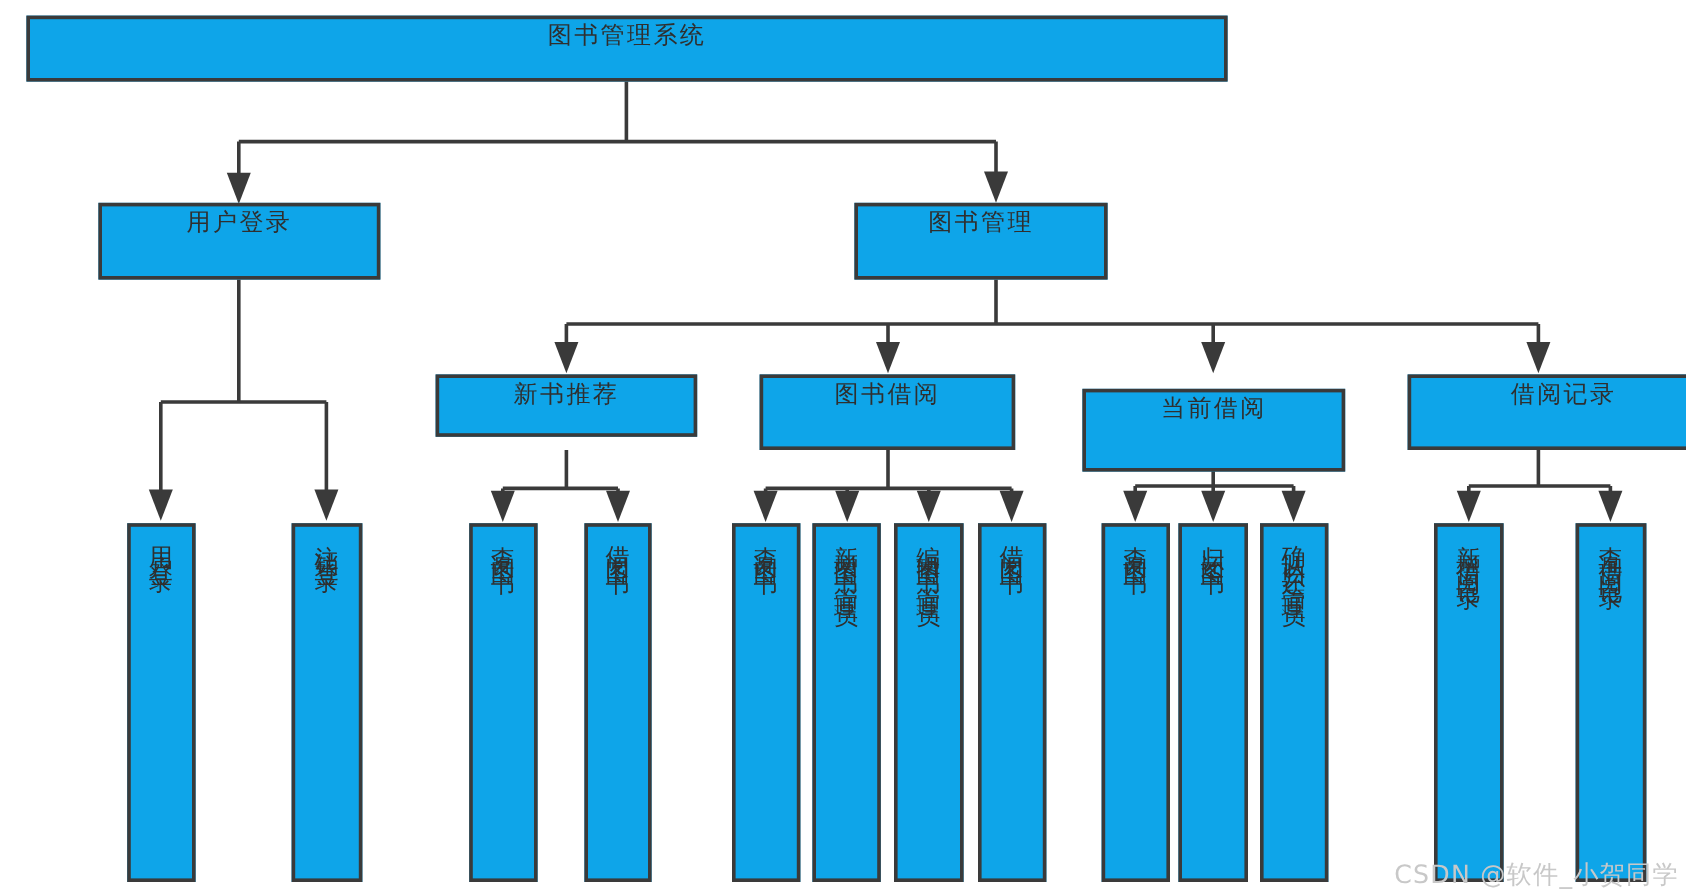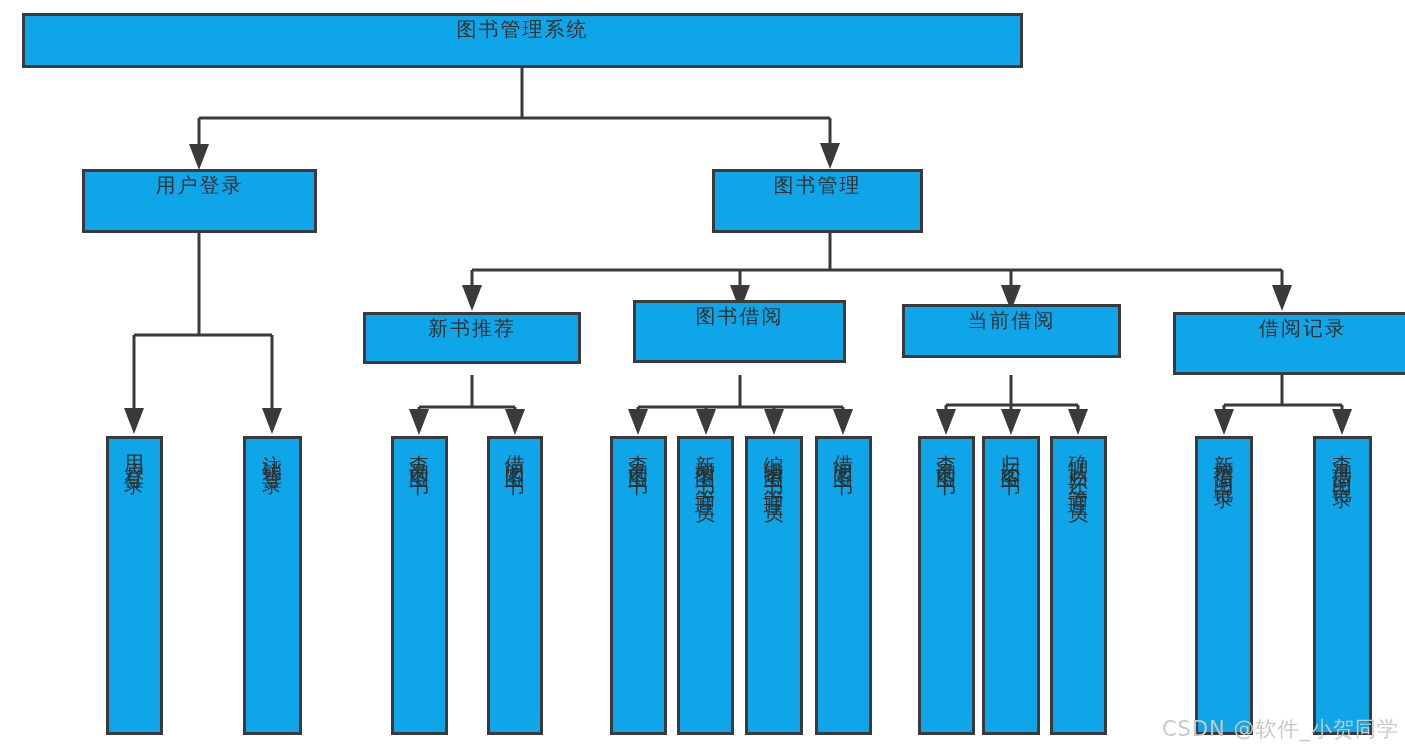--- a/index.html
+++ b/index.html
@@ -104,24 +104,24 @@
   <div class="box h" style="left:82px;top:169px;width:235px;height:64px">
     <span>用户登录</span>
   </div>
   <div class="box h" style="left:712px;top:169px;width:211px;height:64px">
     <span>图书管理</span>
   </div>
 
   <div class="box h" style="left:363px;top:312px;width:218px;height:52px">
     <span>新书推荐</span>
   </div>
-  <div class="box h" style="left:633px;top:300px;width:213px;height:63px">
+  <div class="box h" style="left:633px;top:312px;width:213px;height:63px">
     <span>图书借阅</span>
   </div>
-  <div class="box h" style="left:902px;top:304px;width:219px;height:54px">
+  <div class="box h" style="left:902px;top:324px;width:219px;height:69px">
     <span>当前借阅</span>
   </div>
   <div class="box h" style="left:1173px;top:312px;width:260px;height:63px">
     <span>借阅记录</span>
   </div>
 
   <div class="box v" style="left:106px;top:436px;width:57px;height:299px">
     <span>用户登录</span>
   </div>
   <div class="box v" style="left:243px;top:436px;width:59px;height:299px">

